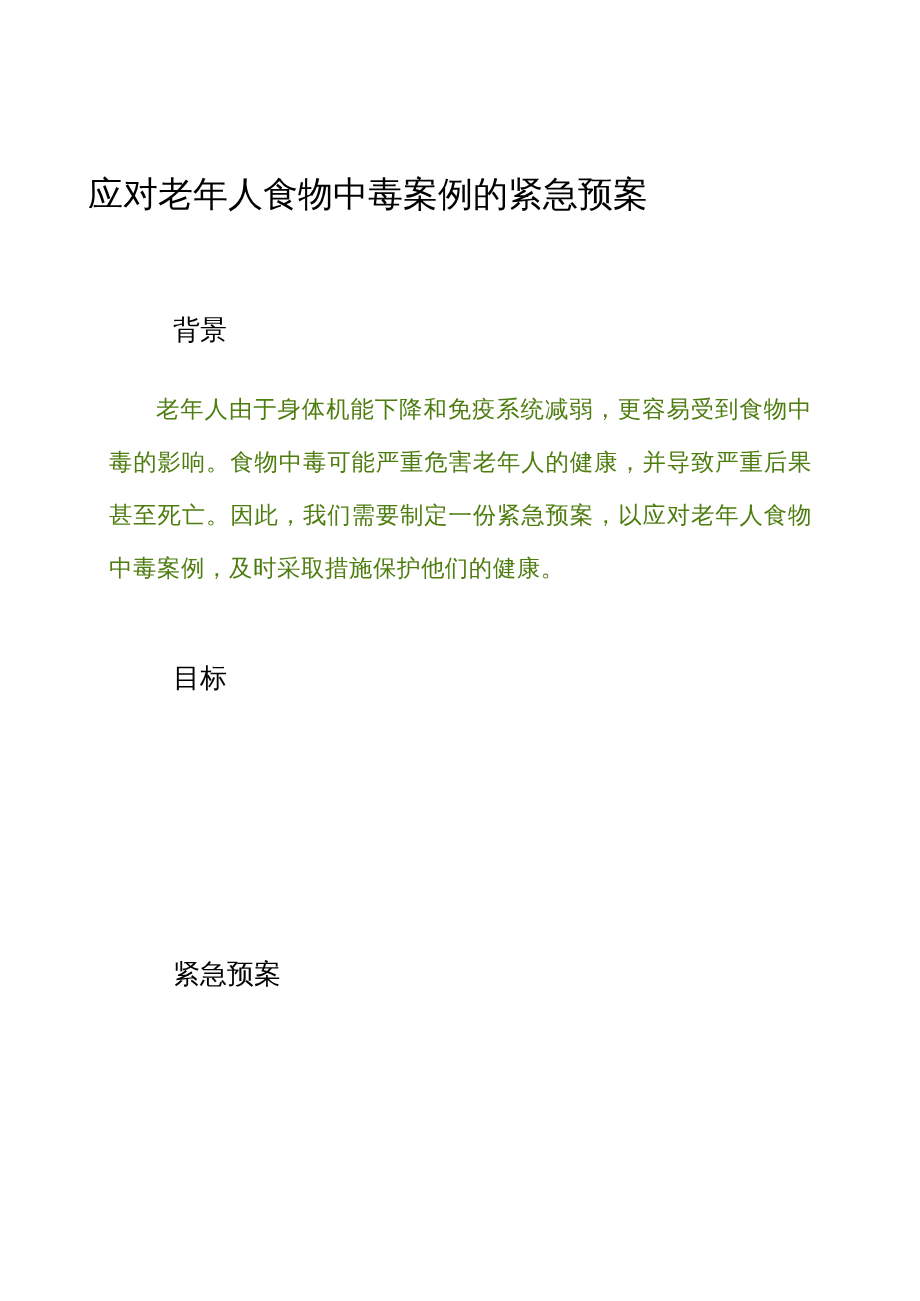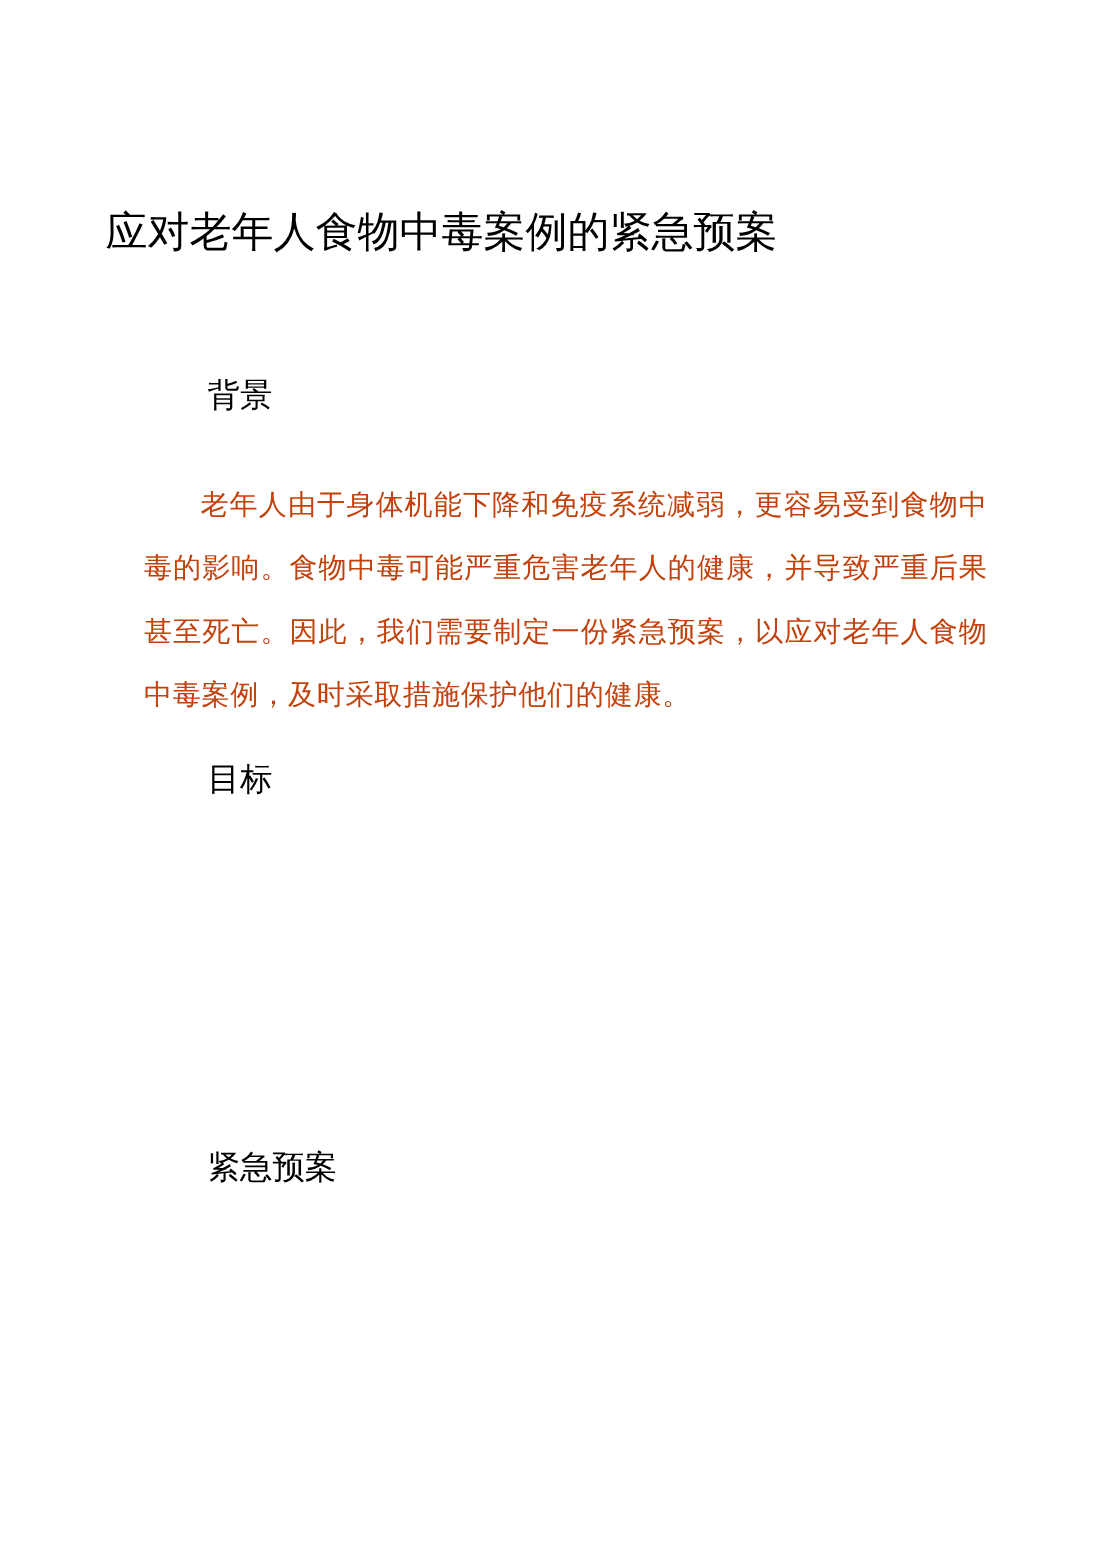--- a/index.html
+++ b/index.html
@@ -45,29 +45,29 @@
       color: #000;
       margin: 18px;
     }
     .para {
       position: absolute;
       left: 108px;
       width: 703px;
       font-family: "DejaVu Serif", "Liberation Serif", serif;
       font-size: 23.4px;
       line-height: 53px;
-      color: #c2410c;
-      margin: 12px;
+      color: #4d7c0f;
+      margin: 1px;
       text-indent: 47px;
       text-align: justify;
       letter-spacing: 0.6px;
     }
     .h-bg { top: 292px; }
     .p-bg { top: 382px; }
-    .h-goal { top: 612px; }
+    .h-goal { top: 640px; }
     .p-goal { top: 730px; }
     .h-plan { top: 936px; }
     .p-plan { top: 1024px; }
   </style>
 </head>
 <body>
 
 <div class="page">
   <h1 class="title">应对老年人食物中毒案例的紧急预案</h1>
 

